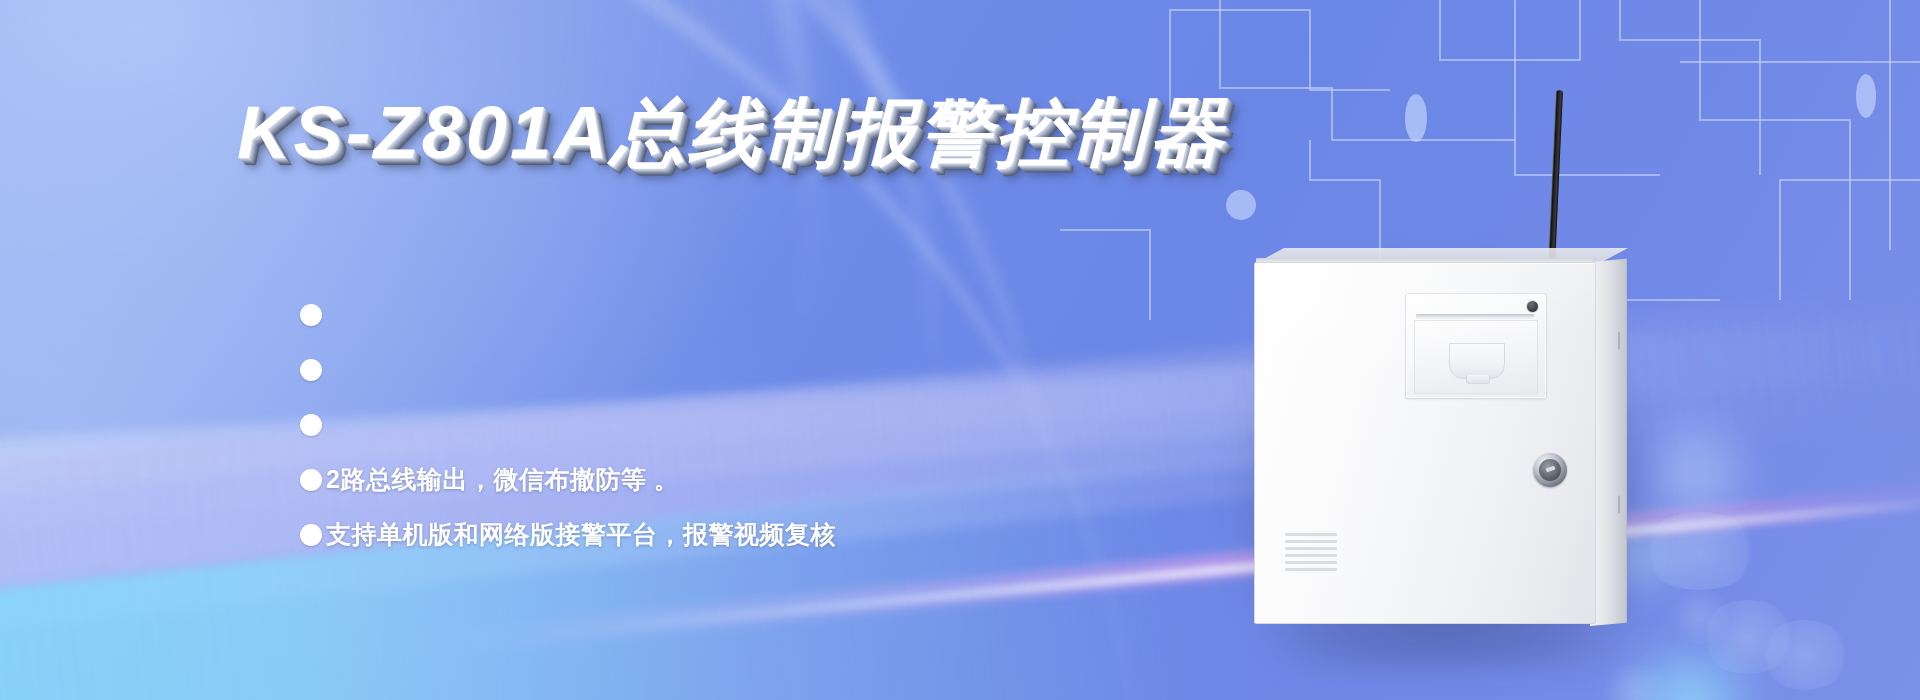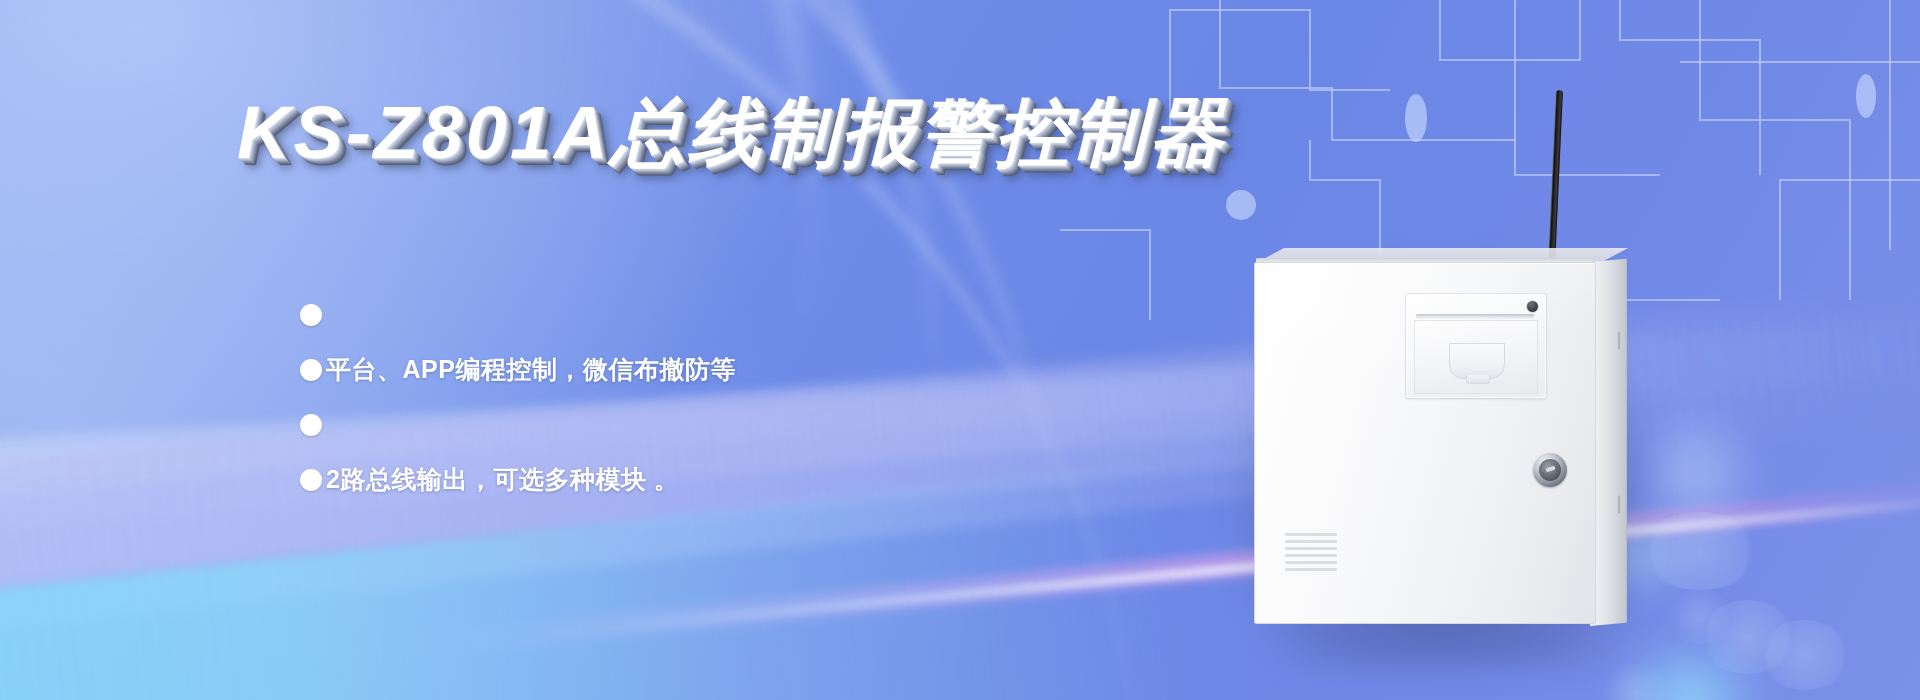--- a/index.html
+++ b/index.html
@@ -390,32 +390,35 @@
   <div class="title">KS-Z801A总线制报警控制器</div>
 
   <div class="bullets">
 
     <div class="bullet-row">
       <span class="bullet-dot"></span>
     </div>
 
     <div class="bullet-row">
       <span class="bullet-dot"></span>
-      <span class="bullet-text">平台、APP编程控制，微信布撤防等</span>
     </div>
 
     <div class="bullet-row">
       <span class="bullet-dot"></span>
     </div>
 
     <div class="bullet-row">
       <span class="bullet-dot"></span>
-      <span class="bullet-text">2路总线输出，可选多种模块 。</span>
-    </div>
-
+      <span class="bullet-text">2路总线输出，微信布撤防等 。</span>
+    </div>
+
+    <div class="bullet-row">
+      <span class="bullet-dot"></span>
+      <span class="bullet-text">支持单机版和网络版接警平台，报警视频复核</span>
+    </div>
 
   </div>
 
   <div id="product">
 
     <div class="antenna"></div>
     <div class="antenna-base"></div>
 
     <div class="panel-shadow"></div>
 

